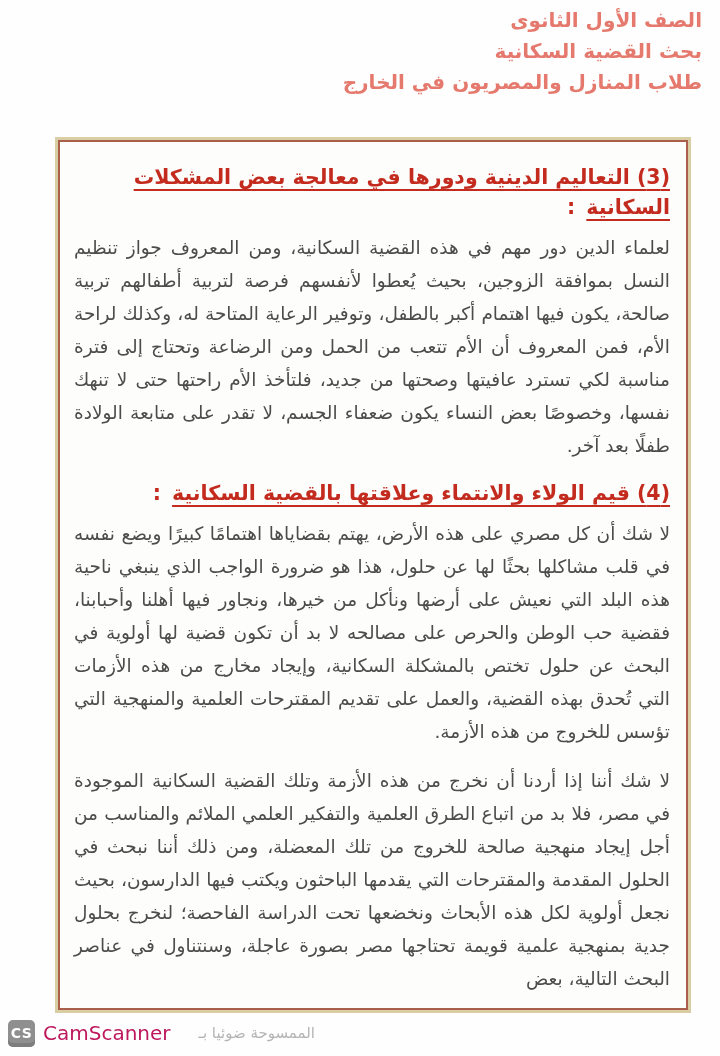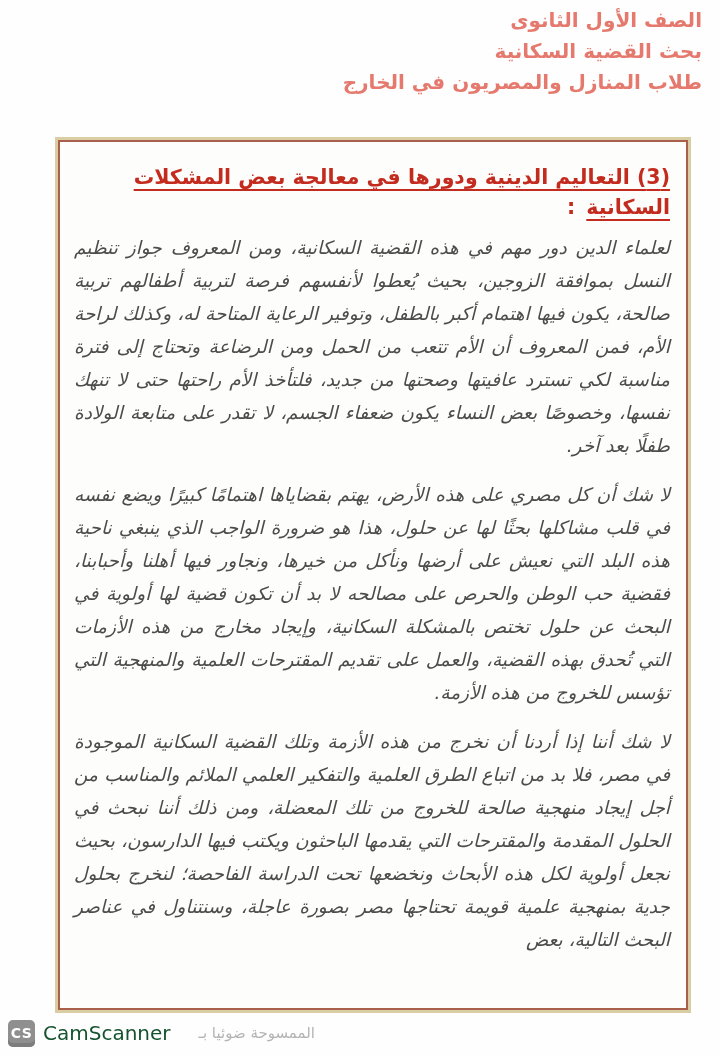--- a/index.html
+++ b/index.html
@@ -62,21 +62,20 @@
     text-decoration: none;
     padding-right: 4px;
   }
   .section-body {
     margin: 0 0 16px 0;
     color: #4c4c4a;
     font-size: 18.5px;
     line-height: 33px;
     text-align: justify;
     text-justify: inter-word;
-    font-style: italic;
   }
 
   
   .watermark {
     position: absolute;
     left: 8px;
     bottom: 8px;
     height: 30px;
     display: flex;
     align-items: center;
@@ -91,21 +90,21 @@
     color: #ffffff;
     font-size: 14px;
     font-weight: bold;
     display: flex;
     align-items: center;
     justify-content: center;
     letter-spacing: 0.5px;
     box-shadow: inset 0 -4px 0 #7d7d7d;
   }
   .wm-latin {
-    color: #14532d;
+    color: #be185d;
     font-size: 20px;
   }
   .wm-arabic {
     color: #b4b4b4;
     font-size: 15px;
     direction: rtl;
     margin-left: 20px;
   }
 </style>
 </head>
@@ -120,20 +119,24 @@
   </div>
 
   <div class="content-box">
 
     <h2 class="section-heading">
       <span class="u">(3) التعاليم الدينية ودورها في معالجة بعض المشكلات السكانية</span>
       <span class="colon">:</span>
     </h2>
     <p class="section-body">لعلماء الدين دور مهم في هذه القضية السكانية، ومن المعروف جواز تنظيم النسل بموافقة الزوجين، بحيث يُعطوا لأنفسهم فرصة لتربية أطفالهم تربية صالحة، يكون فيها اهتمام أكبر بالطفل، وتوفير الرعاية المتاحة له، وكذلك لراحة الأم، فمن المعروف أن الأم تتعب من الحمل ومن الرضاعة وتحتاج إلى فترة مناسبة لكي تسترد عافيتها وصحتها من جديد، فلتأخذ الأم راحتها حتى لا تنهك نفسها، وخصوصًا بعض النساء يكون ضعفاء الجسم، لا تقدر على متابعة الولادة طفلًا بعد آخر.</p>
 
+    <h2 class="section-heading">
+      <span class="u">(4) قيم الولاء والانتماء وعلاقتها بالقضية السكانية</span>
+      <span class="colon">:</span>
+    </h2>
     <p class="section-body">لا شك أن كل مصري على هذه الأرض، يهتم بقضاياها اهتمامًا كبيرًا ويضع نفسه في قلب مشاكلها بحثًا لها عن حلول، هذا هو ضرورة الواجب الذي ينبغي ناحية هذه البلد التي نعيش على أرضها ونأكل من خيرها، ونجاور فيها أهلنا وأحبابنا، فقضية حب الوطن والحرص على مصالحه لا بد أن تكون قضية لها أولوية في البحث عن حلول تختص بالمشكلة السكانية، وإيجاد مخارج من هذه الأزمات التي تُحدق بهذه القضية، والعمل على تقديم المقترحات العلمية والمنهجية التي تؤسس للخروج من هذه الأزمة.</p>
 
     <p class="section-body">لا شك أننا إذا أردنا أن نخرج من هذه الأزمة وتلك القضية السكانية الموجودة في مصر، فلا بد من اتباع الطرق العلمية والتفكير العلمي الملائم والمناسب من أجل إيجاد منهجية صالحة للخروج من تلك المعضلة، ومن ذلك أننا نبحث في الحلول المقدمة والمقترحات التي يقدمها الباحثون ويكتب فيها الدارسون، بحيث نجعل أولوية لكل هذه الأبحاث ونخضعها تحت الدراسة الفاحصة؛ لنخرج بحلول جدية بمنهجية علمية قويمة تحتاجها مصر بصورة عاجلة، وسنتناول في عناصر البحث التالية، بعض</p>
 
   </div>
 
   <div class="watermark">
     <span class="cs-logo">CS</span>
     <span class="wm-latin">CamScanner</span>
     <span class="wm-arabic">الممسوحة ضوئيا بـ</span>

